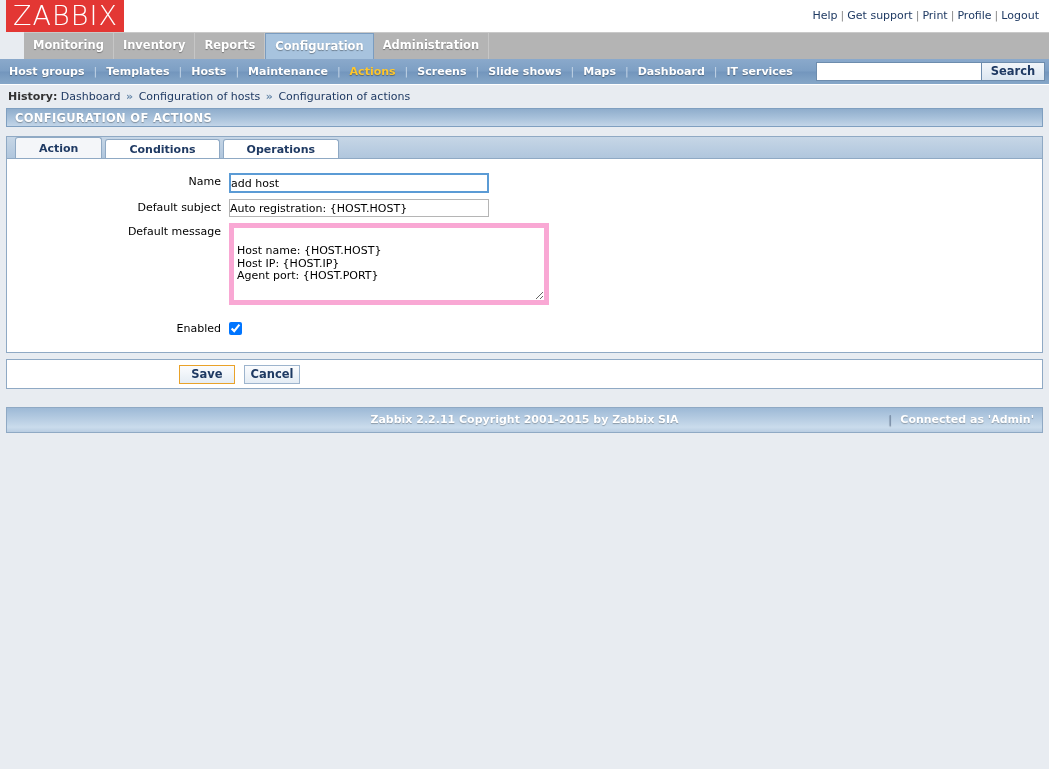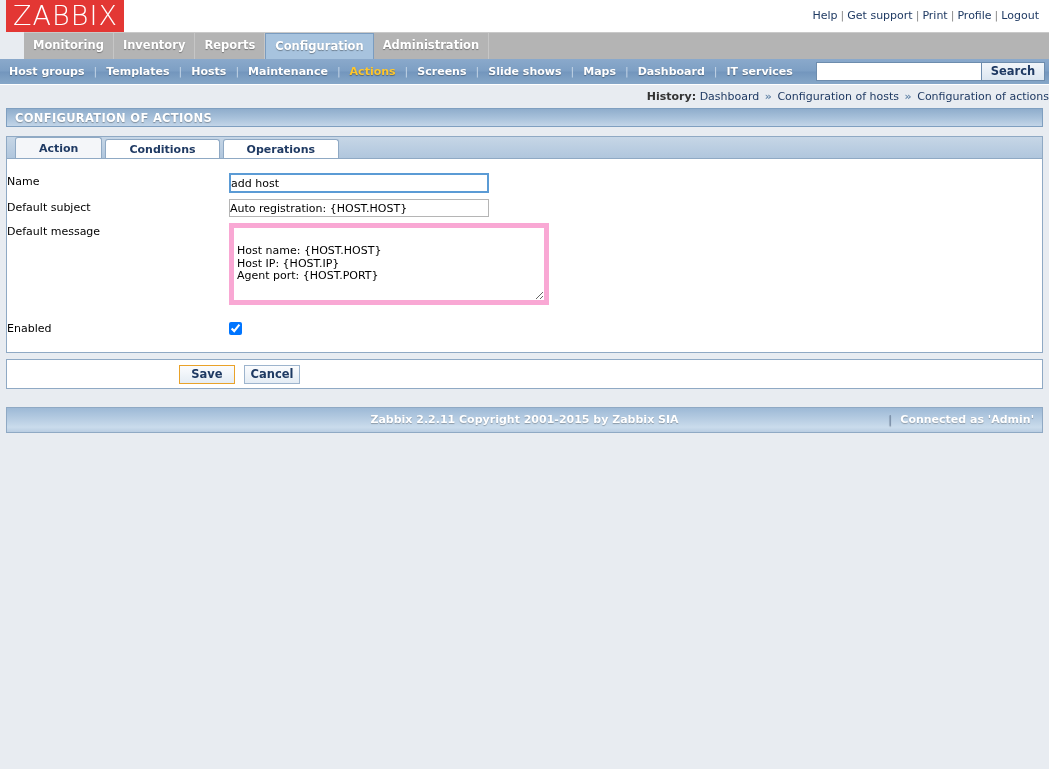--- a/index.html
+++ b/index.html
@@ -138,21 +138,20 @@
     text-align: center;
     cursor: pointer;
   }
 
   
   .history {
     padding: 5px 0 5px 8px;
     font-size: 11px;
     color: #1f3a63;
     background: #e8ecf1;
-    text-align: right;
   }
   .history .hlabel { font-weight: bold; color: #333; }
   .history a { color: #1f3a63; text-decoration: none; }
   .history .arrow { color: #6688aa; font-weight: bold; padding: 0 2px; }
 
   
   .pagetitle {
     margin: 0 6px;
     height: 19px;
     background: linear-gradient(to bottom, #8fadcc 0%, #a9c2db 55%, #c3d5e8 100%);
@@ -209,21 +208,21 @@
     box-sizing: border-box;
     padding: 14px 0 14px 0;
   }
   .frow {
     display: flex;
     align-items: flex-start;
     margin-bottom: 6px;
   }
   .flabel {
     width: 222px;
-    text-align: left;
+    text-align: right;
     padding-right: 8px;
     font-size: 11px;
     color: #000;
     line-height: 18px;
     box-sizing: border-box;
   }
   .fctl input[type="text"] {
     width: 260px;
     height: 18px;
     box-sizing: border-box;

